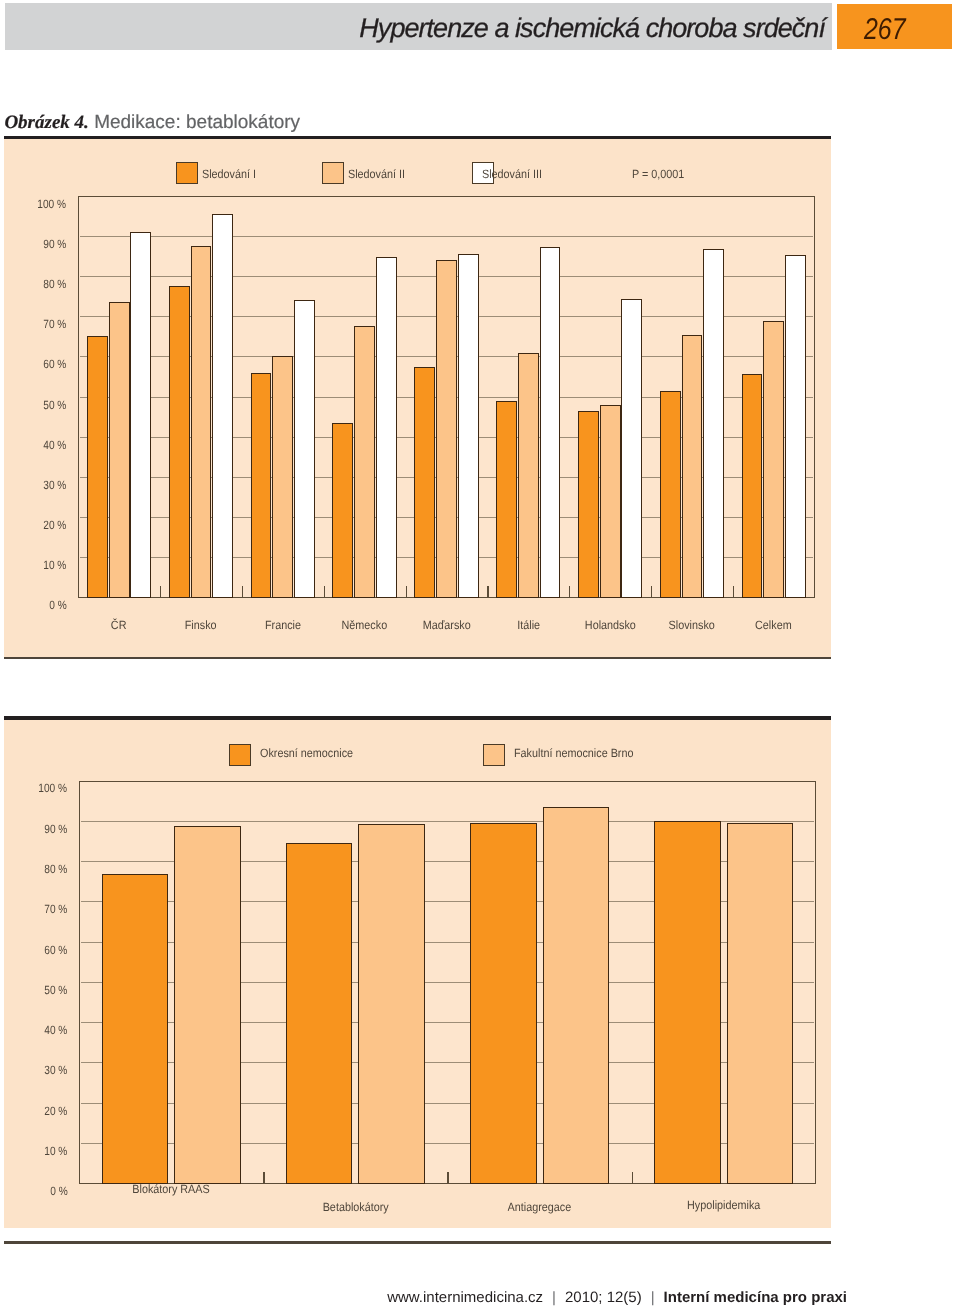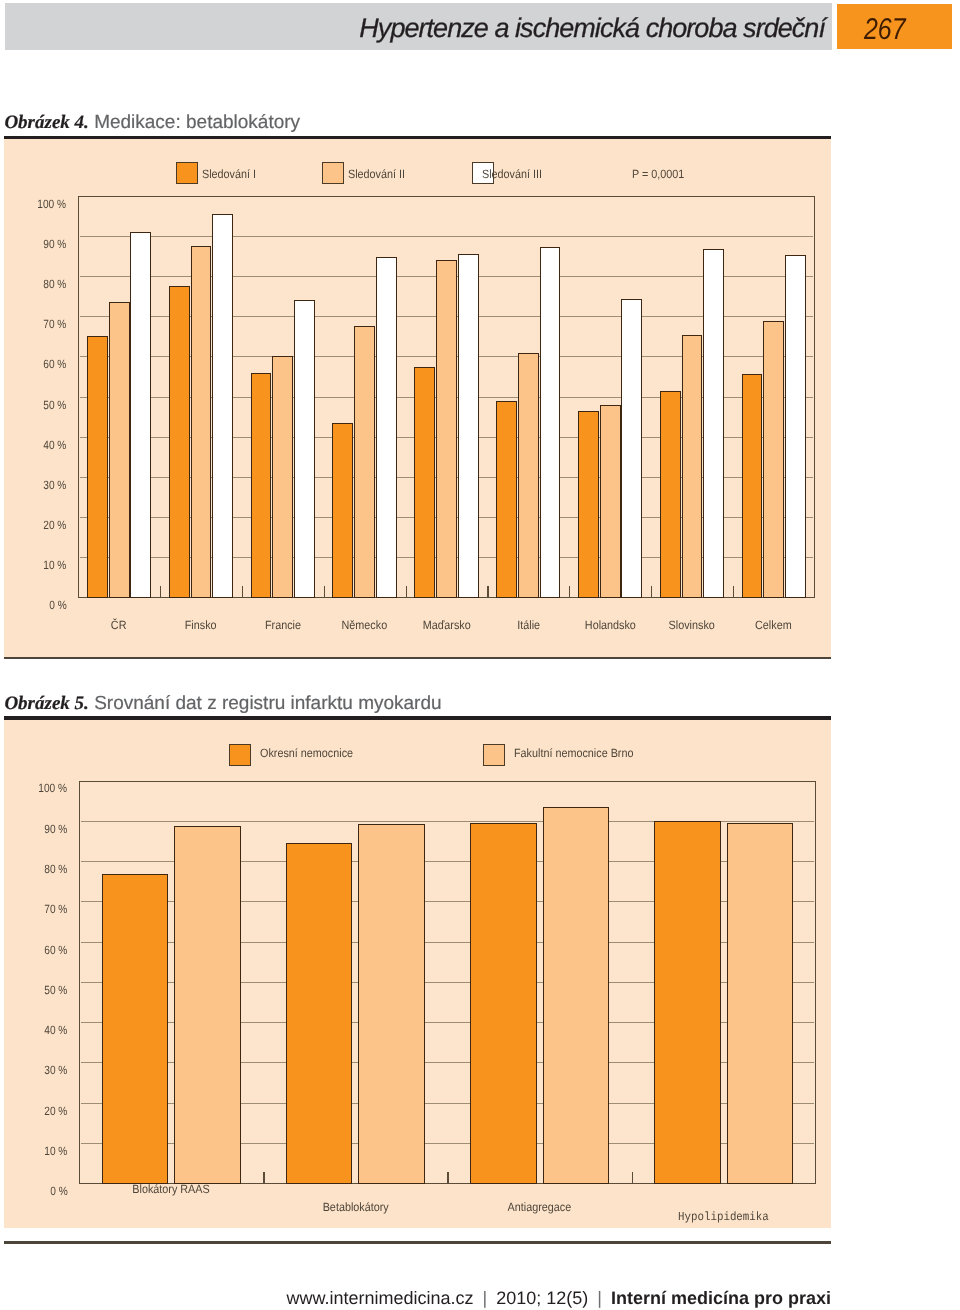--- a/index.html
+++ b/index.html
@@ -35,21 +35,21 @@
   .ctxt > i{font-style:normal;display:inline-block;transform:scaleX(0.9) translateZ(0);transform-origin:0 50%;}
   .ylab{text-align:right;}
   .ylab > i{transform:scaleX(0.845) translateZ(0);transform-origin:100% 50%;}
   .xlab{text-align:center;}
   .xlab > i{transform-origin:50% 50%;}
   .bar{position:absolute;box-sizing:border-box;border:1.2px solid #3d2712;}
   .tick{position:absolute;width:1.3px;background:#5b4c37;}
   .lg-box{position:absolute;box-sizing:border-box;border:1.8px solid #4a3a26;}
 
   
-  .foot{position:absolute;left:0;width:831px;text-align:right;font-size:18px;color:#231f20;
+  .foot{position:absolute;left:16px;width:831px;text-align:right;font-size:15px;color:#231f20;
         font-family:"Liberation Sans",sans-serif;line-height:20px;transform:translateZ(0);}
   .foot .sep{color:#6d6e71;padding:0 9px;}
   .foot .jr{font-weight:700;}
 </style>
 </head>
 <body>
 
 <div class="page">
 
   <div class="hdr-grey"></div>
@@ -128,21 +128,20 @@
       <div class="bar" style="left: 699.1px; top: 109.998px; width: 20.8px; height: 348.502px; background: rgb(255, 255, 255);"></div>
       <div class="tick" style="left: 728.667px; top: 446.9px; height: 11.6px;"></div>
       <div class="ctxt xlab" style="left: 586.833px; width: 201.833px; top: 476px;"><i>Slovinsko</i></div>
       <div class="bar" style="left: 737.433px; top: 234.463px; width: 20.8px; height: 224.037px; background: rgb(248, 148, 30);"></div>
       <div class="bar" style="left: 759.183px; top: 181.866px; width: 20.8px; height: 276.634px; background: rgb(252, 196, 137);"></div>
       <div class="bar" style="left: 780.933px; top: 115.619px; width: 20.8px; height: 342.881px; background: rgb(255, 255, 255);"></div>
       <div class="ctxt xlab" style="left: 668.667px; width: 201.833px; top: 476px;"><i>Celkem</i></div>
     </div>
   <div class="rule-b" style="top:656.9px"></div>
 
-  <div class="figcap" style="top:693px"><span class="lbl">Obrázek 5.</span> <span>Srovnání dat z registru infarktu myokardu</span></div>
   <div class="rule" style="top:716.4px"></div>
   <div class="panel" id="panel5" style="top:719.7px;height:508px">
       <div class="lg-box" style="left: 225px; top: 24px; width: 22px; height: 22px; background: rgb(248, 148, 30);"></div>
       <div class="ctxt" style="left: 256px; top: 23.5px;"><i>Okresní nemocnice</i></div>
       <div class="lg-box" style="left: 479px; top: 24px; width: 22px; height: 22px; background: rgb(252, 196, 137);"></div>
       <div class="ctxt" style="left: 510px; top: 23.5px;"><i>Fakultní nemocnice Brno</i></div>
       <div class="plot" style="left: 75px; top: 61.3px; width: 736.6px; height: 402.7px;"></div>
       <div class="ctxt ylab" style="left: -16.8px; width: 80px; top: 58.8px;"><i>100 %</i></div>
       <div class="gl" style="left: 76.5px; width: 733.6px; top: 101.07px;"></div>
       <div class="ctxt ylab" style="left: -16.8px; width: 80px; top: 99.07px;"><i>90 %</i></div>
@@ -170,19 +169,19 @@
       <div class="bar" style="left: 281.825px; top: 123.719px; width: 66.4px; height: 340.281px; background: rgb(248, 148, 30);"></div>
       <div class="bar" style="left: 354.225px; top: 104.389px; width: 66.4px; height: 359.611px; background: rgb(252, 196, 137);"></div>
       <div class="tick" style="left: 443.3px; top: 452.4px; height: 11.6px;"></div>
       <div class="ctxt xlab" style="left: 199.15px; width: 304.15px; top: 477px;"><i>Betablokátory</i></div>
       <div class="bar" style="left: 465.975px; top: 103.584px; width: 66.4px; height: 360.416px; background: rgb(248, 148, 30);"></div>
       <div class="bar" style="left: 538.375px; top: 87.0728px; width: 66.4px; height: 376.927px; background: rgb(252, 196, 137);"></div>
       <div class="tick" style="left: 627.45px; top: 452.4px; height: 11.6px;"></div>
       <div class="ctxt xlab" style="left: 383.3px; width: 304.15px; top: 477px;"><i>Antiagregace</i></div>
       <div class="bar" style="left: 650.125px; top: 101.57px; width: 66.4px; height: 362.43px; background: rgb(248, 148, 30);"></div>
       <div class="bar" style="left: 722.525px; top: 103.181px; width: 66.4px; height: 360.819px; background: rgb(252, 196, 137);"></div>
-      <div class="ctxt xlab" style="left: 567.45px; width: 304.15px; top: 487px; font-family: Liberation Mono, monospace;"><i>Hypolipidemika</i></div>
+      <div class="ctxt xlab" style="left: 567.45px; width: 304.15px; top: 475px;"><i>Hypolipidemika</i></div>
     </div>
   <div class="rule-b" style="top:1241.4px"></div>
 
   <div class="foot" style="top:1288px"><span>www.internimedicina.cz</span><span class="sep">|</span><span>2010; 12(5)</span><span class="sep">|</span><span class="jr">Interní medicína pro praxi</span></div>
 
 </div>
 
 </body></html>

